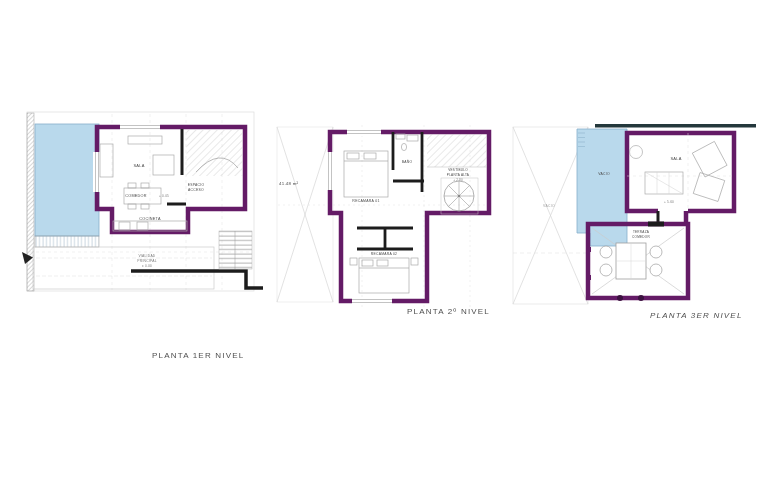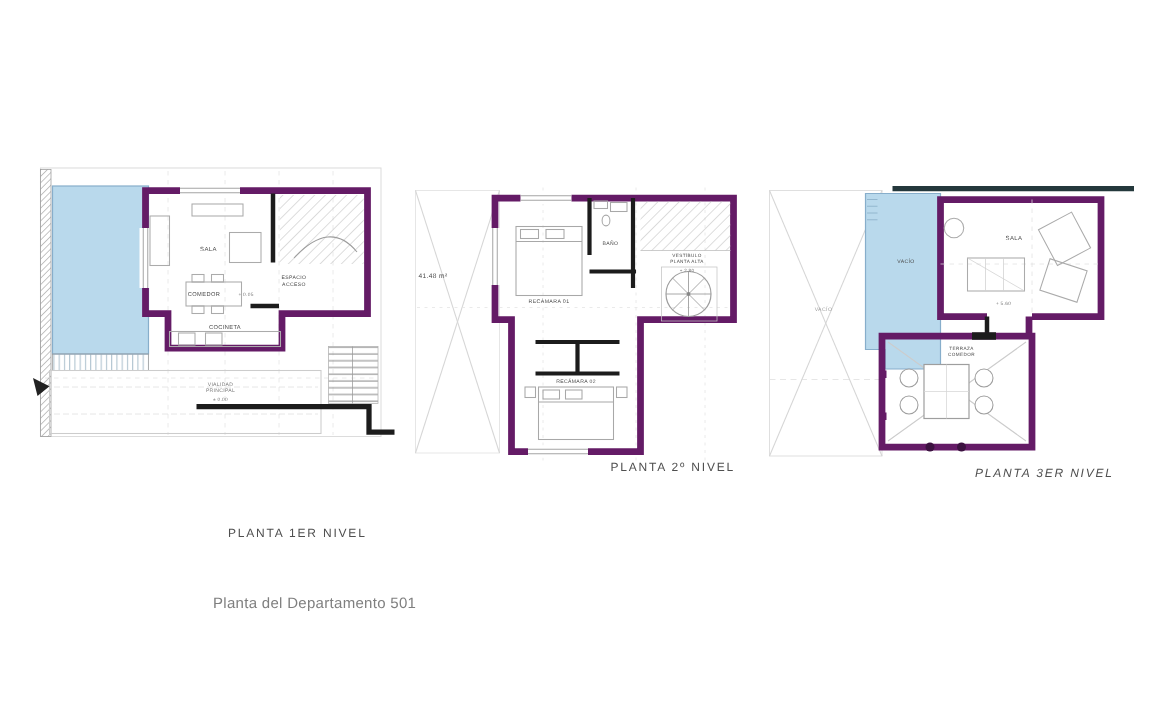--- a/index.html
+++ b/index.html
@@ -228,15 +228,14 @@
     <rect x="586" y="247" width="5" height="5" fill="#641b66"></rect>
     <rect x="586" y="275" width="5" height="5" fill="#641b66"></rect>
     <text class="lbl" x="641" y="233" font-size="3.1" text-anchor="middle">TERRAZA</text>
     <text class="lbl" x="641" y="237.5" font-size="3.1" text-anchor="middle">COMEDOR</text>
   </g>
 </svg>
 
 <div class="plan-title" style="left:152px;top:313px;margin-top:38px;">PLANTA 1ER NIVEL</div>
 <div class="plan-title" style="left:407px;top:307px;">PLANTA 2º NIVEL</div>
 <div class="plan-title" style="left:650px;top:311px;font-style:italic;">PLANTA 3ER NIVEL</div>
-<div class="caption" style="left:142px;top:397px;">Planta del Departamento 501</div>
 
 </div>
 
 </body></html>

